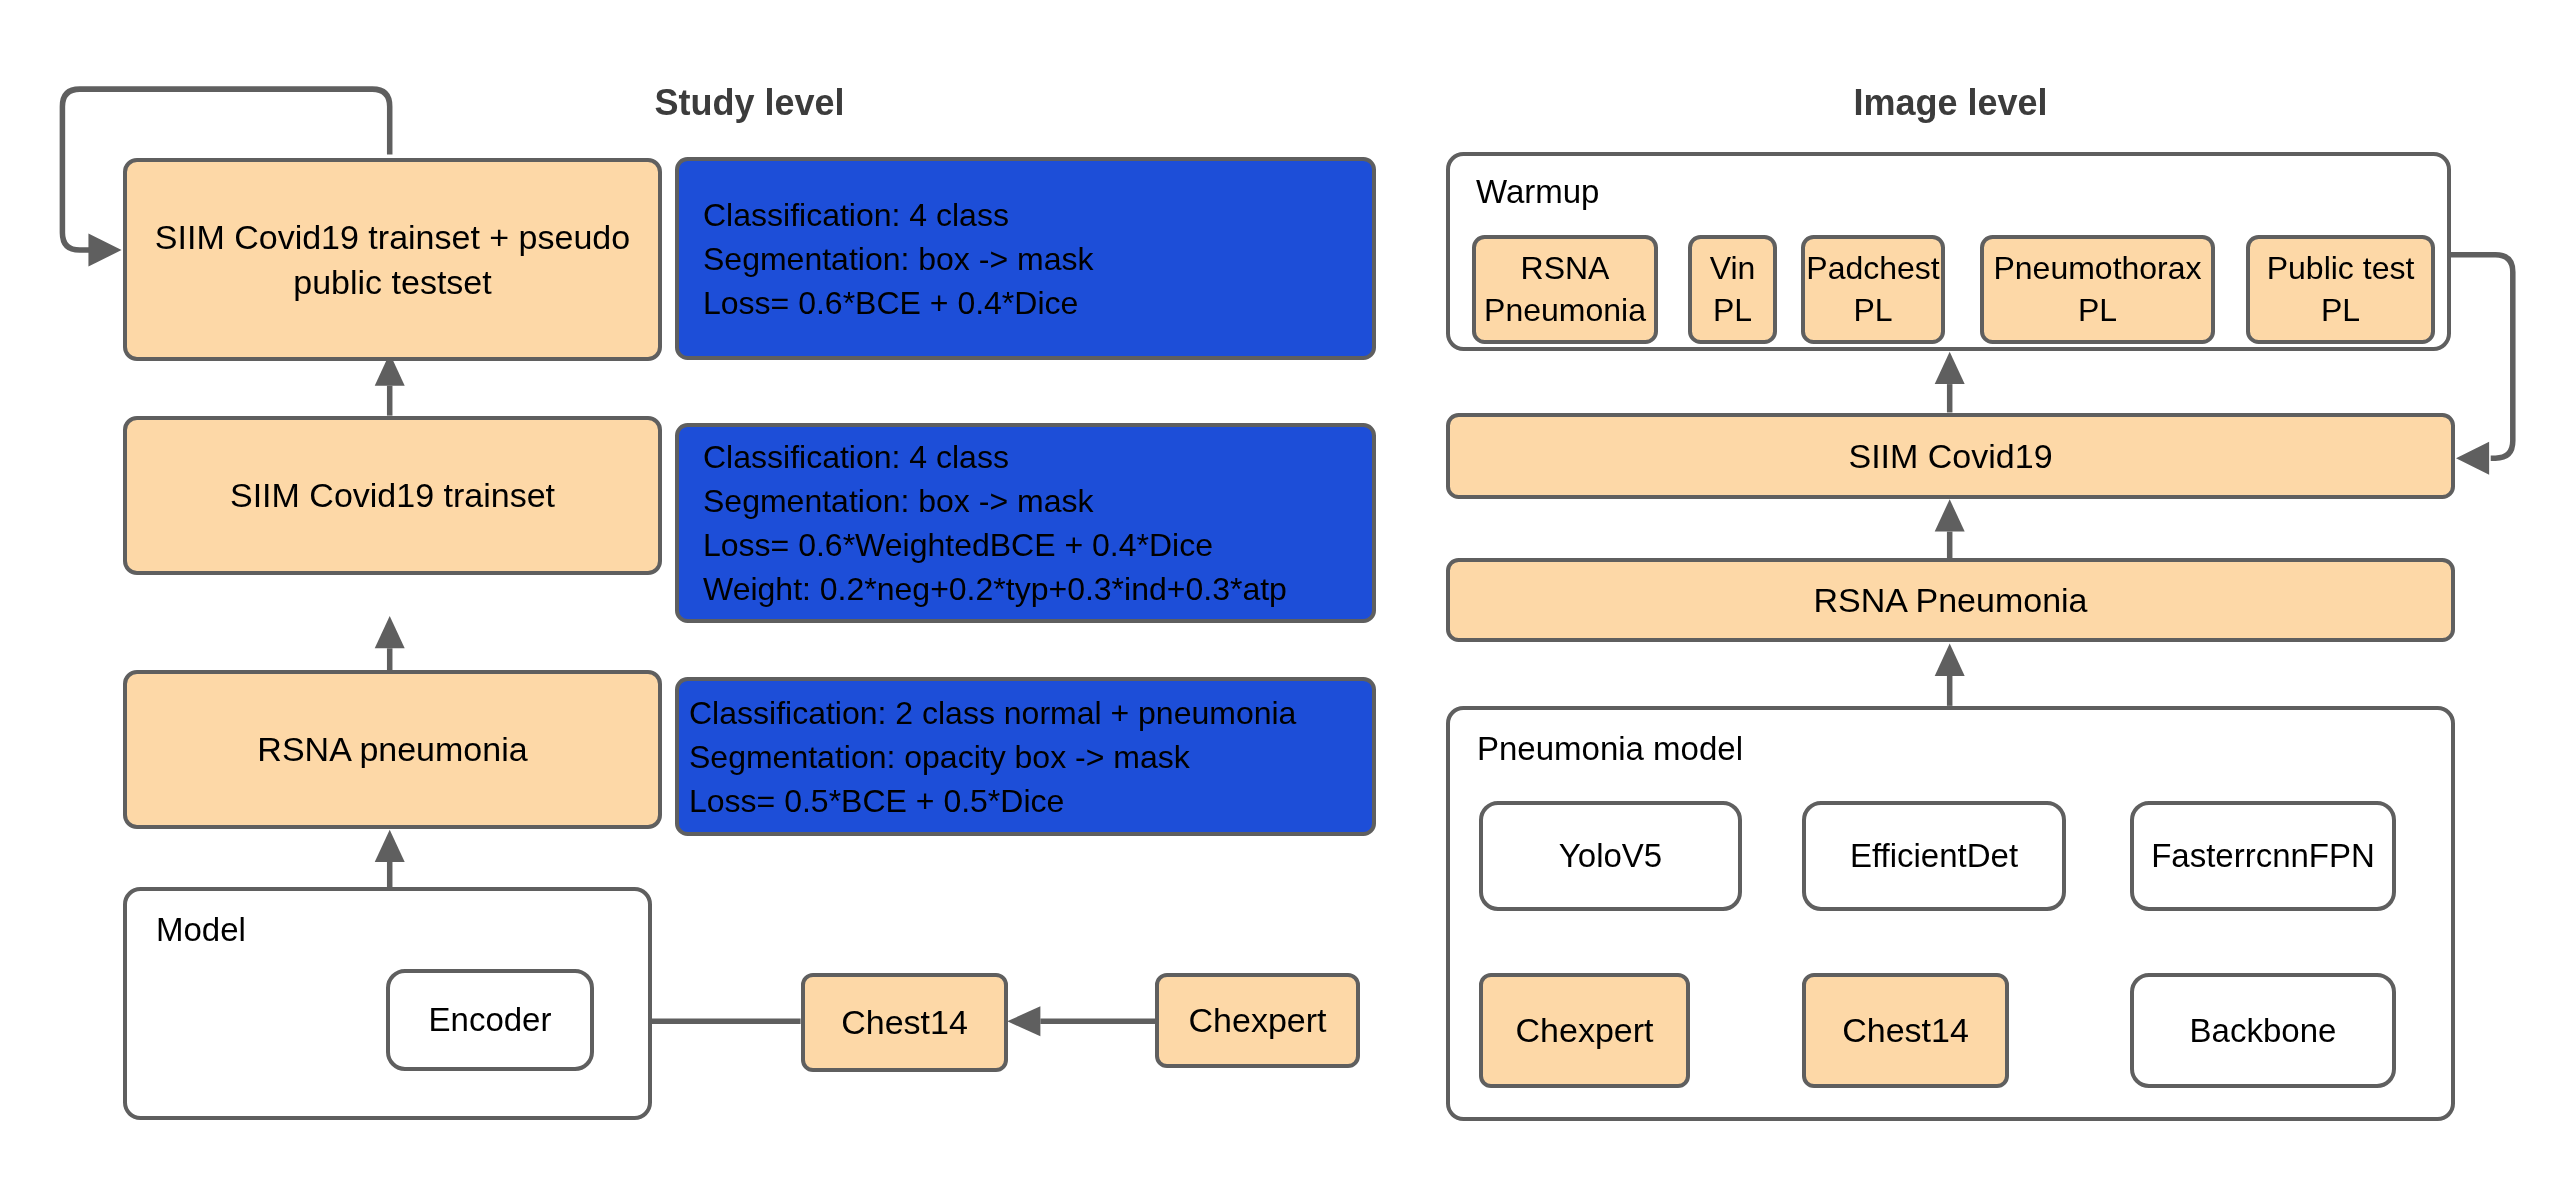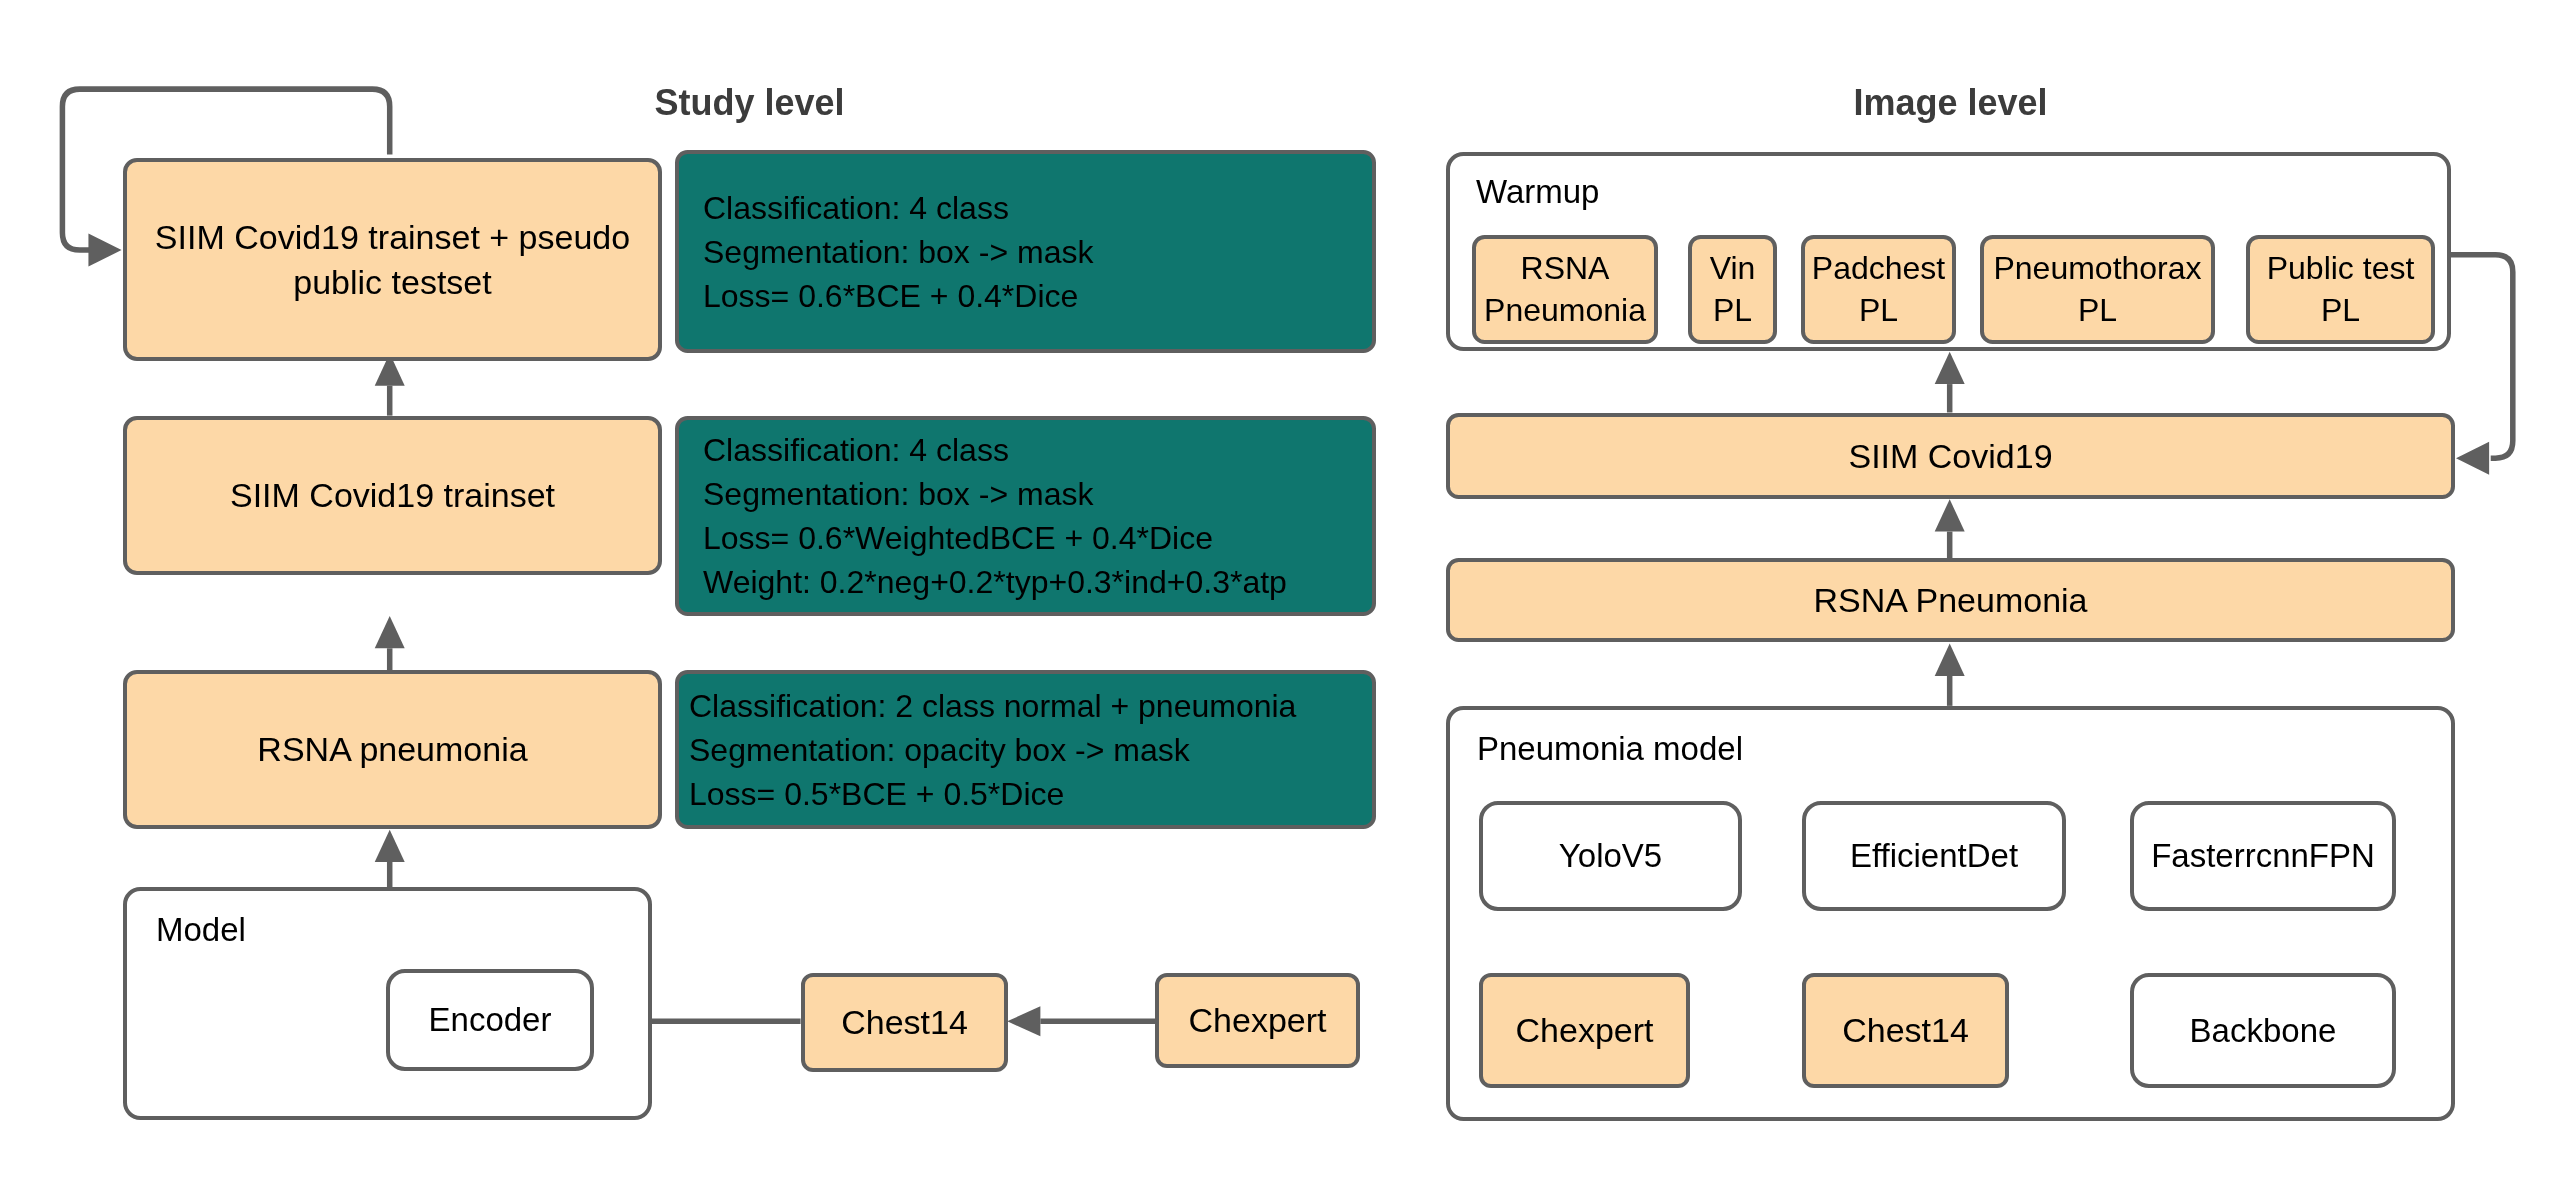--- a/index.html
+++ b/index.html
@@ -32,25 +32,26 @@
     background:#ffffff;
     border:4.7px solid var(--stroke,#5F5F5F);
     border-radius:19px;
     display:flex;align-items:center;justify-content:center;text-align:center;
     font-size:33px;color:var(--text,#000000);line-height:1.25;
     padding:0 6.3px;
   }
   .wu{font-size:32px;border-radius:12.6px;padding:0 1.6px;}
   .info-box{
     position:absolute;z-index:1;box-sizing:border-box;
-    background:#0f766e;
+    background:#1d4ed8;
     border:4.7px solid var(--stroke,#5F5F5F);
     border-radius:12.6px;
     display:flex;flex-direction:column;justify-content:center;
     padding:0 16px 0 24px;
+    margin-top:7px;
   }
   .info-line{
     font-size:32px;line-height:44px;color:var(--text,#000000);white-space:nowrap;
   }
   .group{
     position:absolute;z-index:1;box-sizing:border-box;
     background:#ffffff;
     border:4.7px solid var(--stroke,#5F5F5F);
     border-radius:17.4px;
   }
@@ -153,21 +154,21 @@
 
   <div class="group" style="left:1446px;top:152px;width:1005px;height:199px;"></div>
   <div class="group-label" style="left:1476px;top:173px;">Warmup</div>
 
   <div class="node wu" style="left:1472px;top:235px;width:186px;height:109px;">
     <span>RSNA Pneumonia</span>
   </div>
   <div class="node wu" style="left:1688px;top:235px;width:89px;height:109px;">
     <span>Vin PL</span>
   </div>
-  <div class="node wu" style="left:1801px;top:235px;width:155px;height:109px;">
+  <div class="node wu" style="left:1801px;top:235px;width:144px;height:109px;">
     <span>Padchest PL</span>
   </div>
   <div class="node wu" style="left:1980px;top:235px;width:235px;height:109px;">
     <span>Pneumothorax PL</span>
   </div>
   <div class="node wu" style="left:2246px;top:235px;width:189px;height:109px;">
     <span>Public test PL</span>
   </div>
 
   <div class="node" style="left:1446px;top:413px;width:1009px;height:86px;border-radius:12.6px;">

